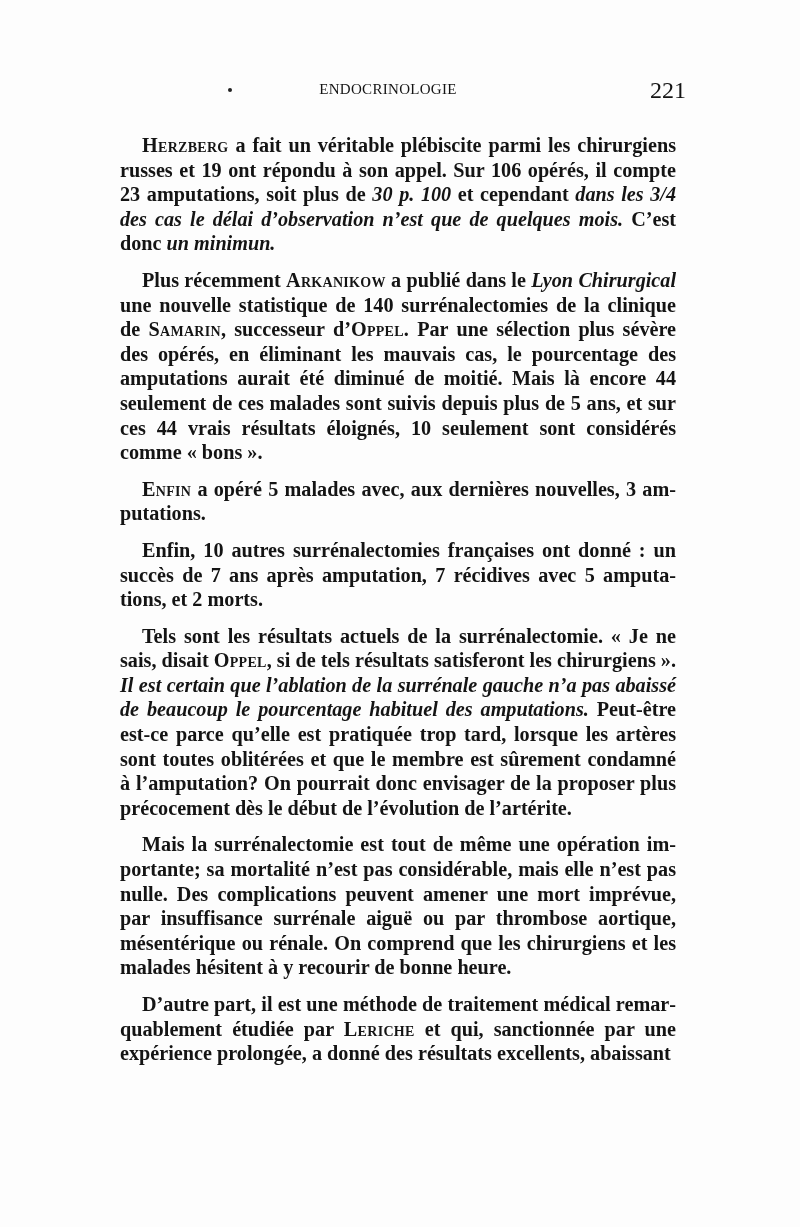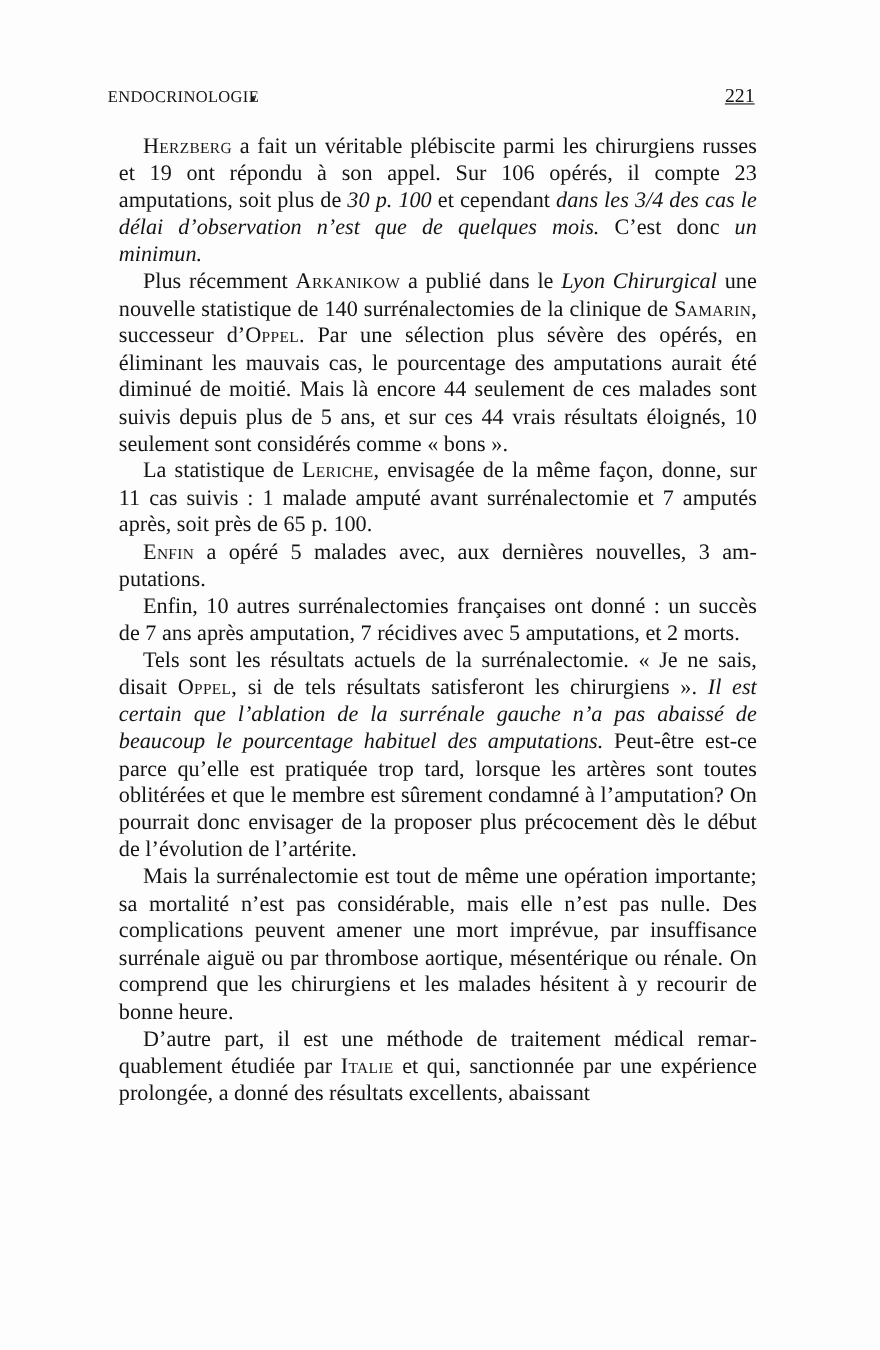--- a/index.html
+++ b/index.html
@@ -7,51 +7,50 @@
     .page {
       position: absolute; left: 0; top: 0; width: 800px; height: 1227px;
       background: #fdfdfd;
       font-family: "Liberation Serif", "DejaVu Serif", serif;
       color: #141414;
     }
     .running-head {
       position: absolute; left: 108px; top: 77px; width: 580px; height: 24px;
     }
     .running-title {
-      position: absolute; left: 0; right: 0; 
+      position: absolute; left: 0; right: 0; text-align: center;
       font-size: 15px; letter-spacing: 0.3px; top: 4px;
       transform: translateX(-10px);
     }
     .page-number {
-      position: absolute; right: 2px; top: 0; font-size: 18px; text-decoration: underline;
+      position: absolute; right: 2px; top: 0; font-size: 24px;
     }
     .dot {
       position: absolute; width: 4px; height: 4px; border-radius: 50%; background: #222;
     }
     .body-text {
       position: absolute; left: 108px; top: 121px; width: 580px;
       font-size: 20.2px; line-height: 24.6px;
       text-align: justify; hyphens: manual;
     }
-    .body-text p { margin: 0; text-indent: 22px; }
+    .body-text p { margin: 12px; text-indent: 22px; font-weight: bold; }
     .sc { font-variant: small-caps; letter-spacing: 0.3px; }
     em { font-style: italic; }
   </style>
 </head>
 <body>
 
 <div class="page">
   <span class="dot" style="left:228px; top:88px;"></span>
   <div class="running-head">
     <span class="running-title">ENDOCRINOLOGIE</span>
     <span class="page-number">221</span>
   </div>
   <div class="body-text" id="body-text">
       <p><span class="sc">Herzberg</span><span> a fait un véritable plébiscite parmi les chirurgiens russes et 19 ont répondu à son appel. Sur 106 opérés, il compte 23 amputations, soit plus de </span><em>30 p. 100</em><span> et cependant </span><em>dans les 3/4 des cas le délai d’observation n’est que de quelques mois.</em><span> C’est donc </span><em>un minimun.</em></p>
       <p><span>Plus récemment </span><span class="sc">Arkanikow</span><span> a publié dans le </span><em>Lyon Chi­rurgical</em><span> une nouvelle statistique de 140 surrénalectomies de la clinique de </span><span class="sc">Samarin</span><span>, successeur d’</span><span class="sc">Oppel</span><span>. Par une sélection plus sévère des opérés, en éliminant les mauvais cas, le pour­centage des amputations aurait été diminué de moitié. Mais là encore 44 seulement de ces malades sont suivis depuis plus de 5 ans, et sur ces 44 vrais résultats éloignés, 10 seulement sont considérés comme « bons ».</span></p>
-      <p><span>La statistique de </span><span class="sc">Leriche</span><span>, envisagée de la même façon, donne, sur 11 cas suivis : 1 malade amputé avant surrénalectomie et 7 amputés après, soit près de 65 p. 100.</span></p>
       <p><span class="sc">Enfin</span><span> a opéré 5 malades avec, aux dernières nouvelles, 3 am­putations.</span></p>
       <p><span>Enfin, 10 autres surrénalectomies françaises ont donné : un succès de 7 ans après amputation, 7 récidives avec 5 amputa­tions, et 2 morts.</span></p>
       <p><span>Tels sont les résultats actuels de la surrénalectomie. « Je ne sais, disait </span><span class="sc">Oppel</span><span>, si de tels résultats satisferont les chi­rurgiens ». </span><em>Il est certain que l’ablation de la surrénale gauche n’a pas abaissé de beaucoup le pourcentage habituel des amputations.</em><span> Peut-être est-ce parce qu’elle est pratiquée trop tard, lorsque les artères sont toutes oblitérées et que le membre est sûrement condamné à l’amputation? On pourrait donc envisager de la proposer plus précocement dès le début de l’évolution de l’ar­térite.</span></p>
       <p><span>Mais la surrénalectomie est tout de même une opération im­portante; sa mortalité n’est pas considérable, mais elle n’est pas nulle. Des complications peuvent amener une mort imprévue, par insuffisance surrénale aiguë ou par thrombose aortique, mésentérique ou rénale. On comprend que les chirurgiens et les malades hésitent à y recourir de bonne heure.</span></p>
-      <p><span>D’autre part, il est une méthode de traitement médical remar­quablement étudiée par </span><span class="sc">Italie</span><span> et qui, sanctionnée par une expérience prolongée, a donné des résultats excellents, abaissant</span></p>
+      <p><span>D’autre part, il est une méthode de traitement médical remar­quablement étudiée par </span><span class="sc">Leriche</span><span> et qui, sanctionnée par une expérience prolongée, a donné des résultats excellents, abaissant</span></p>
     </div>
 </div>
 
 </body></html>

